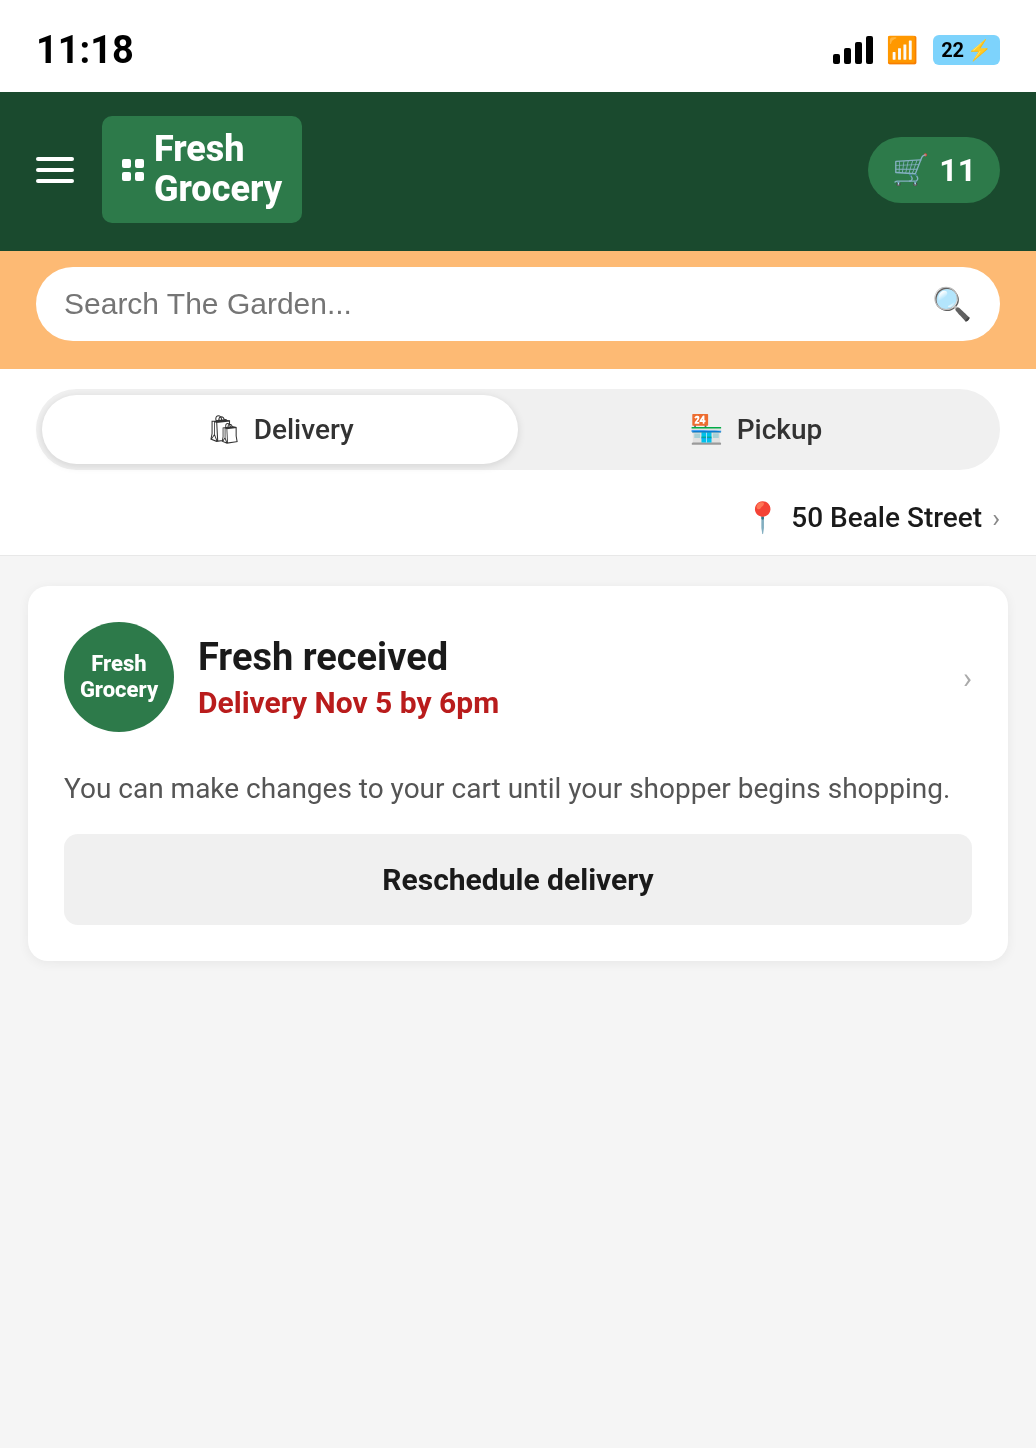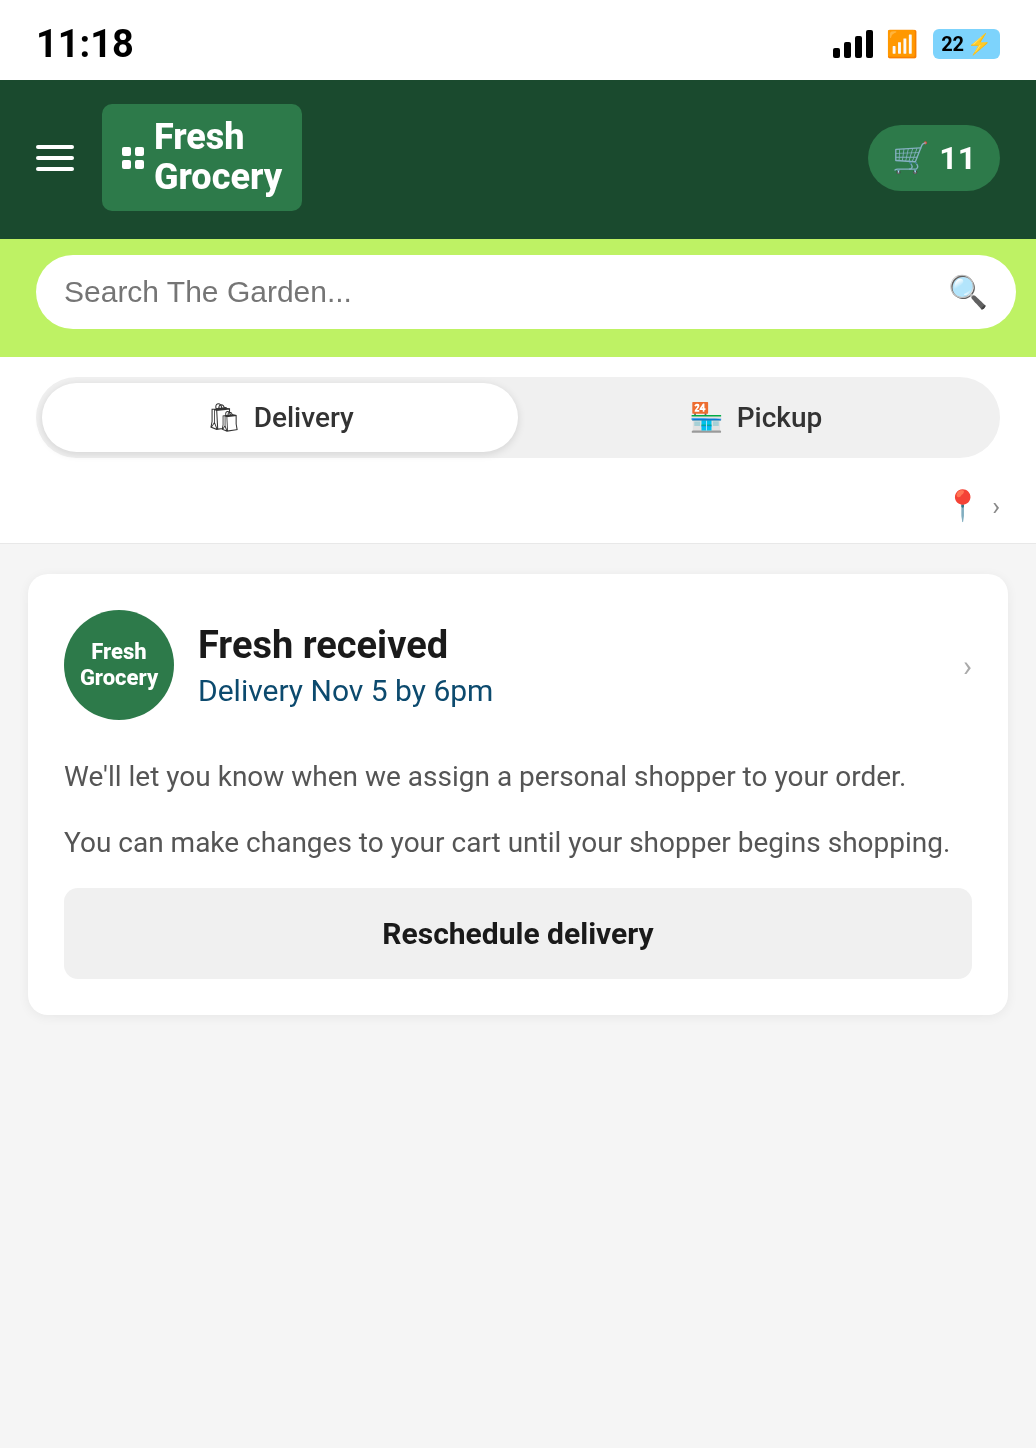--- a/index.html
+++ b/index.html
@@ -17,21 +17,21 @@
       overflow-x: hidden;
     }
 
     
     .status-bar {
       background: #fff;
       display: flex;
       justify-content: space-between;
       align-items: center;
       padding: 18px 36px 10px 36px;
-      height: 80px;
+      height: 92px;
     }
 
     .status-time {
       font-size: 38px;
       font-weight: 700;
       color: #000;
     }
 
     .status-icons {
       display: flex;
@@ -149,22 +149,22 @@
     }
 
     .cart-count {
       color: #fff;
       font-size: 32px;
       font-weight: 700;
     }
 
     
     .search-container {
-      background: #bef264;
-      padding: 16px 20px 28px 36px;
+      background: #fdba74;
+      padding: 16px 36px 28px 36px;
     }
 
     .search-bar {
       background: #fff;
       border-radius: 50px;
       display: flex;
       align-items: center;
       padding: 18px 28px;
       gap: 14px;
     }
@@ -293,22 +293,22 @@
 
     .order-title {
       font-size: 38px;
       font-weight: 700;
       color: #1a1a1a;
       margin-bottom: 6px;
     }
 
     .order-delivery-time {
       font-size: 30px;
-      font-weight: 400;
-      color: #0c4a6e;
+      font-weight: 700;
+      color: #b91c1c;
     }
 
     .order-chevron {
       font-size: 30px;
       color: #aaa;
     }
 
     .order-message {
       font-size: 28px;
       color: #555;
@@ -392,37 +392,37 @@
     </div>
     <div class="toggle-option">
       <span class="toggle-icon">🏪</span>
       <span>Pickup</span>
     </div>
   </div>
 </div>
 
 <div class="location-row">
   <span class="location-pin">📍</span>
+  <span class="location-text">50 Beale Street</span>
   <span class="location-chevron">›</span>
 </div>
 
 <div class="order-card-container">
   <div class="order-card">
     <div class="order-header">
       <div class="order-logo-circle">
         <span class="order-logo-text">Fresh</span>
         <span class="order-logo-text">Grocery</span>
       </div>
       <div class="order-info">
         <div class="order-title">Fresh received</div>
         <div class="order-delivery-time">Delivery Nov 5 by 6pm</div>
       </div>
       <span class="order-chevron">›</span>
     </div>
 
-    <p class="order-message">We'll let you know when we assign a personal shopper to your order.</p>
     <p class="order-message">You can make changes to your cart until your shopper begins shopping.</p>
 
     <div class="reschedule-button">
       <span class="reschedule-label">Reschedule delivery</span>
     </div>
   </div>
 </div>
 
 </body></html>

